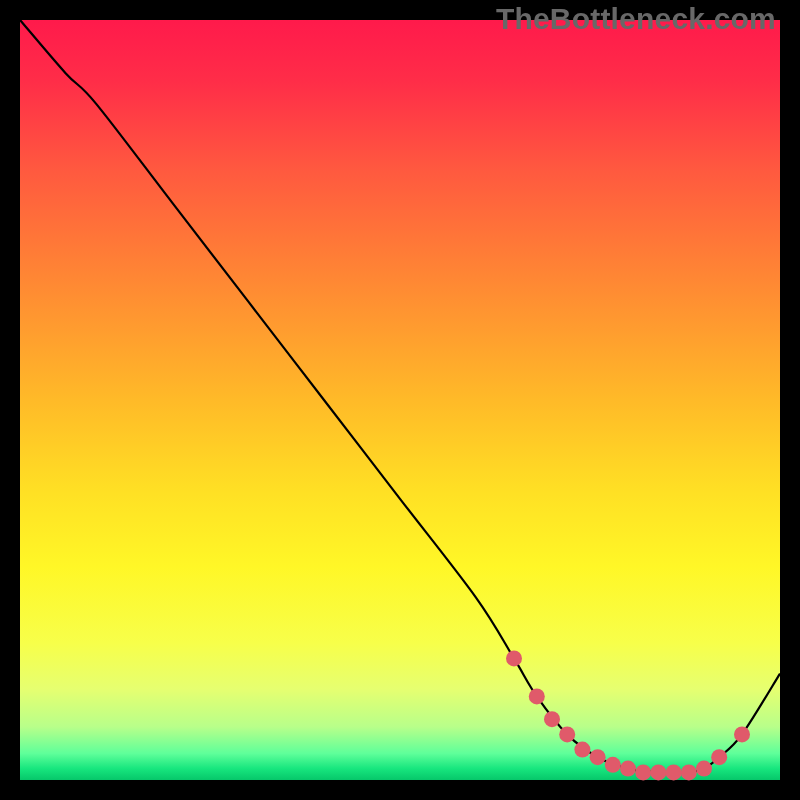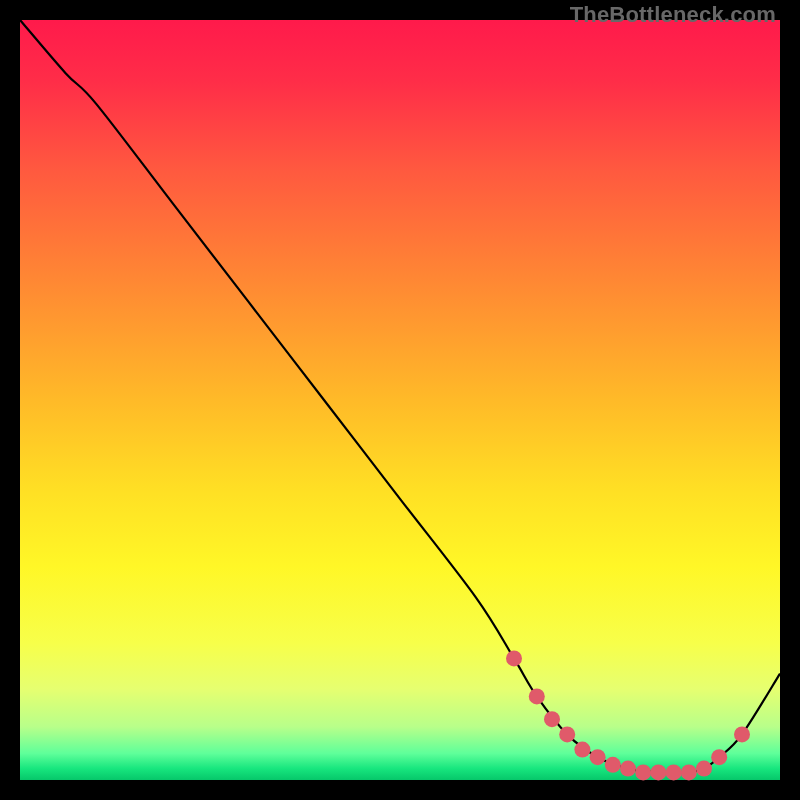--- a/index.html
+++ b/index.html
@@ -24,21 +24,21 @@
     left: 0;
     top: 0;
     width: 760px;
     height: 760px;
   }
   .watermark {
     position: absolute;
     top: 2px;
     right: 24px;
     color: #686868;
-    font-size: 22px;
+    font-size: 30px;
     font-weight: 600;
     letter-spacing: 0.2px;
     pointer-events: none;
   }
   svg.curve {
     position: absolute;
     left: 0;
     top: 0;
     width: 760px;
     height: 760px;

